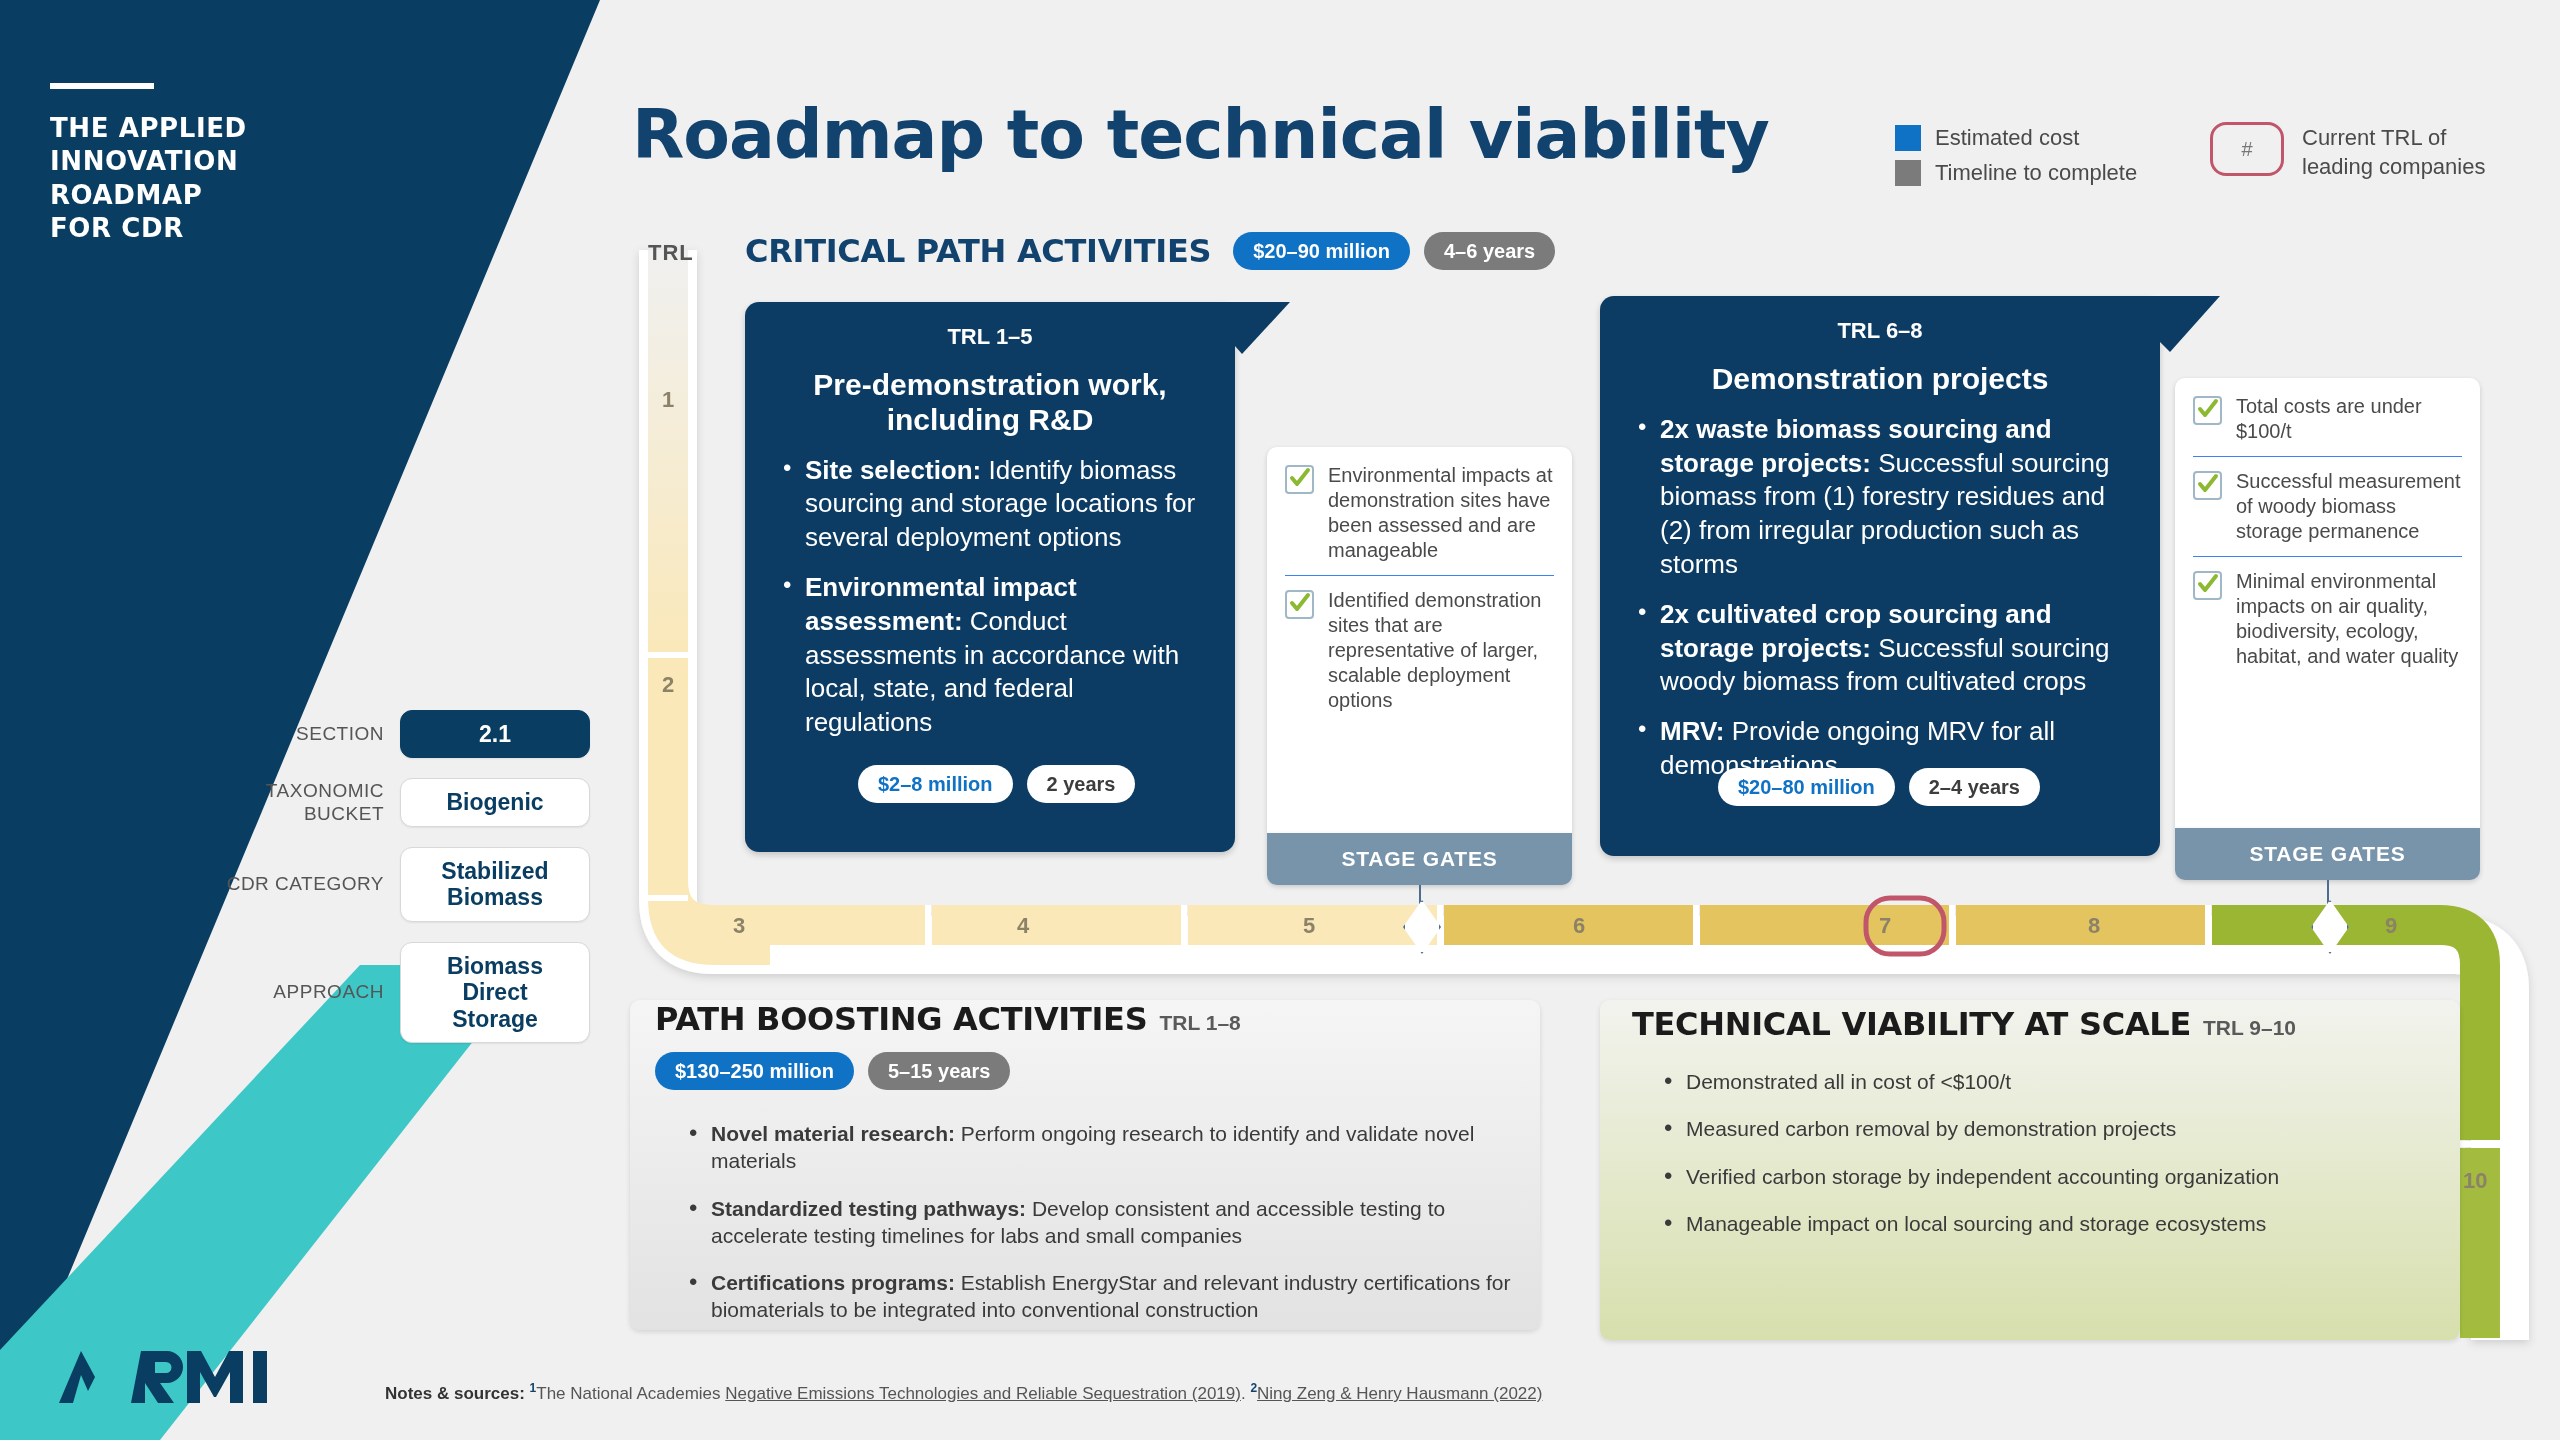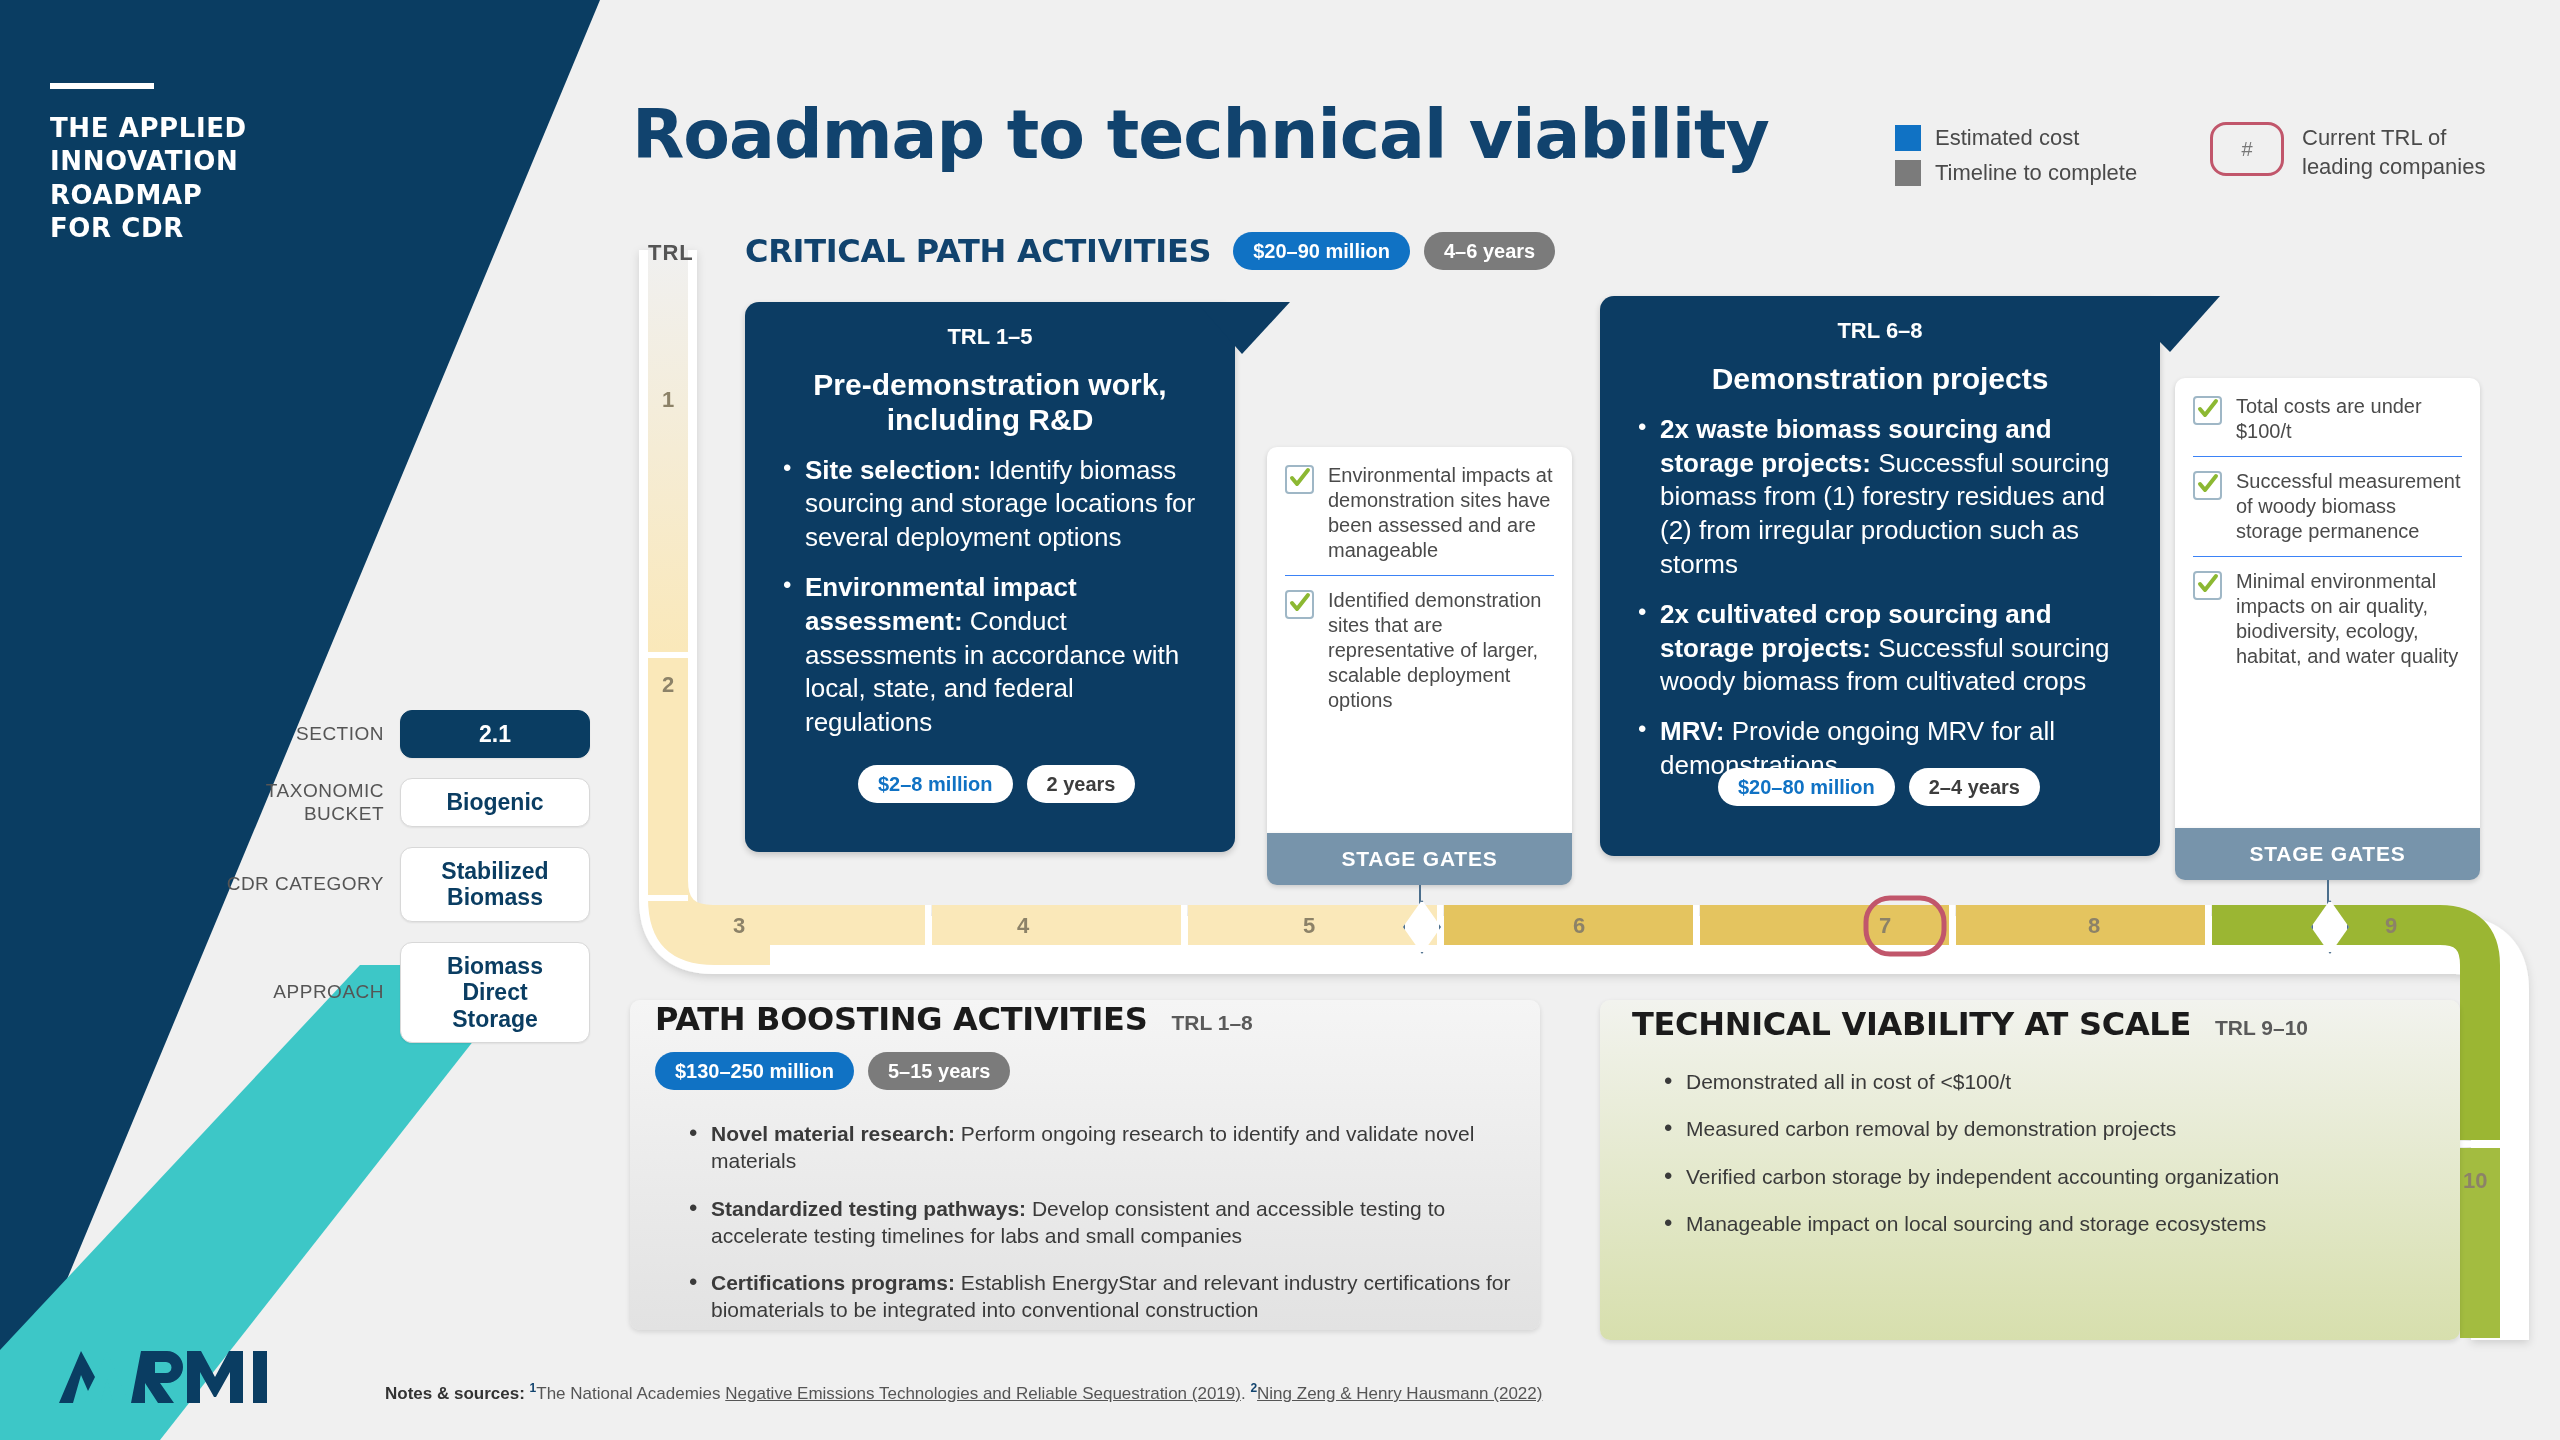--- a/index.html
+++ b/index.html
@@ -160,21 +160,21 @@
     background:linear-gradient(180deg,#f2f3ee 0%,#d7dfad 100%);
     border-radius:10px;box-sizing:border-box;
     box-shadow:0 2px 5px rgba(0,0,0,.12);
   }
   .secthead{
     position:absolute;display:flex;align-items:baseline;text-align:right;
   }
   .secthead .h{
     font-family:"DejaVu Sans", sans-serif;font-weight:bold;font-size:32px;color:#1b1b1b;letter-spacing:-.3px;
   }
-  .secthead .trl{font-weight:bold;font-size:21px;color:#5a5a5a;margin-left:24px;}
+  .secthead .trl{font-weight:bold;font-size:21px;color:#5a5a5a;margin-left:12px;}
   .bl{position:absolute;}
   .bl ul{margin:0;padding:0 0 0 26px;list-style:none;}
   .bl li{position:relative;font-size:21px;line-height:1.30;margin-bottom:20px;color:#3a3a3a;}
   .bl li::before{content:"•";position:absolute;left:-22px;top:-3px;font-size:24px;}
   .bl li b{font-weight:bold;}
 
   
   .notes{
     position:absolute;left:385px;top:1381px;font-size:17px;color:#555;
   }

